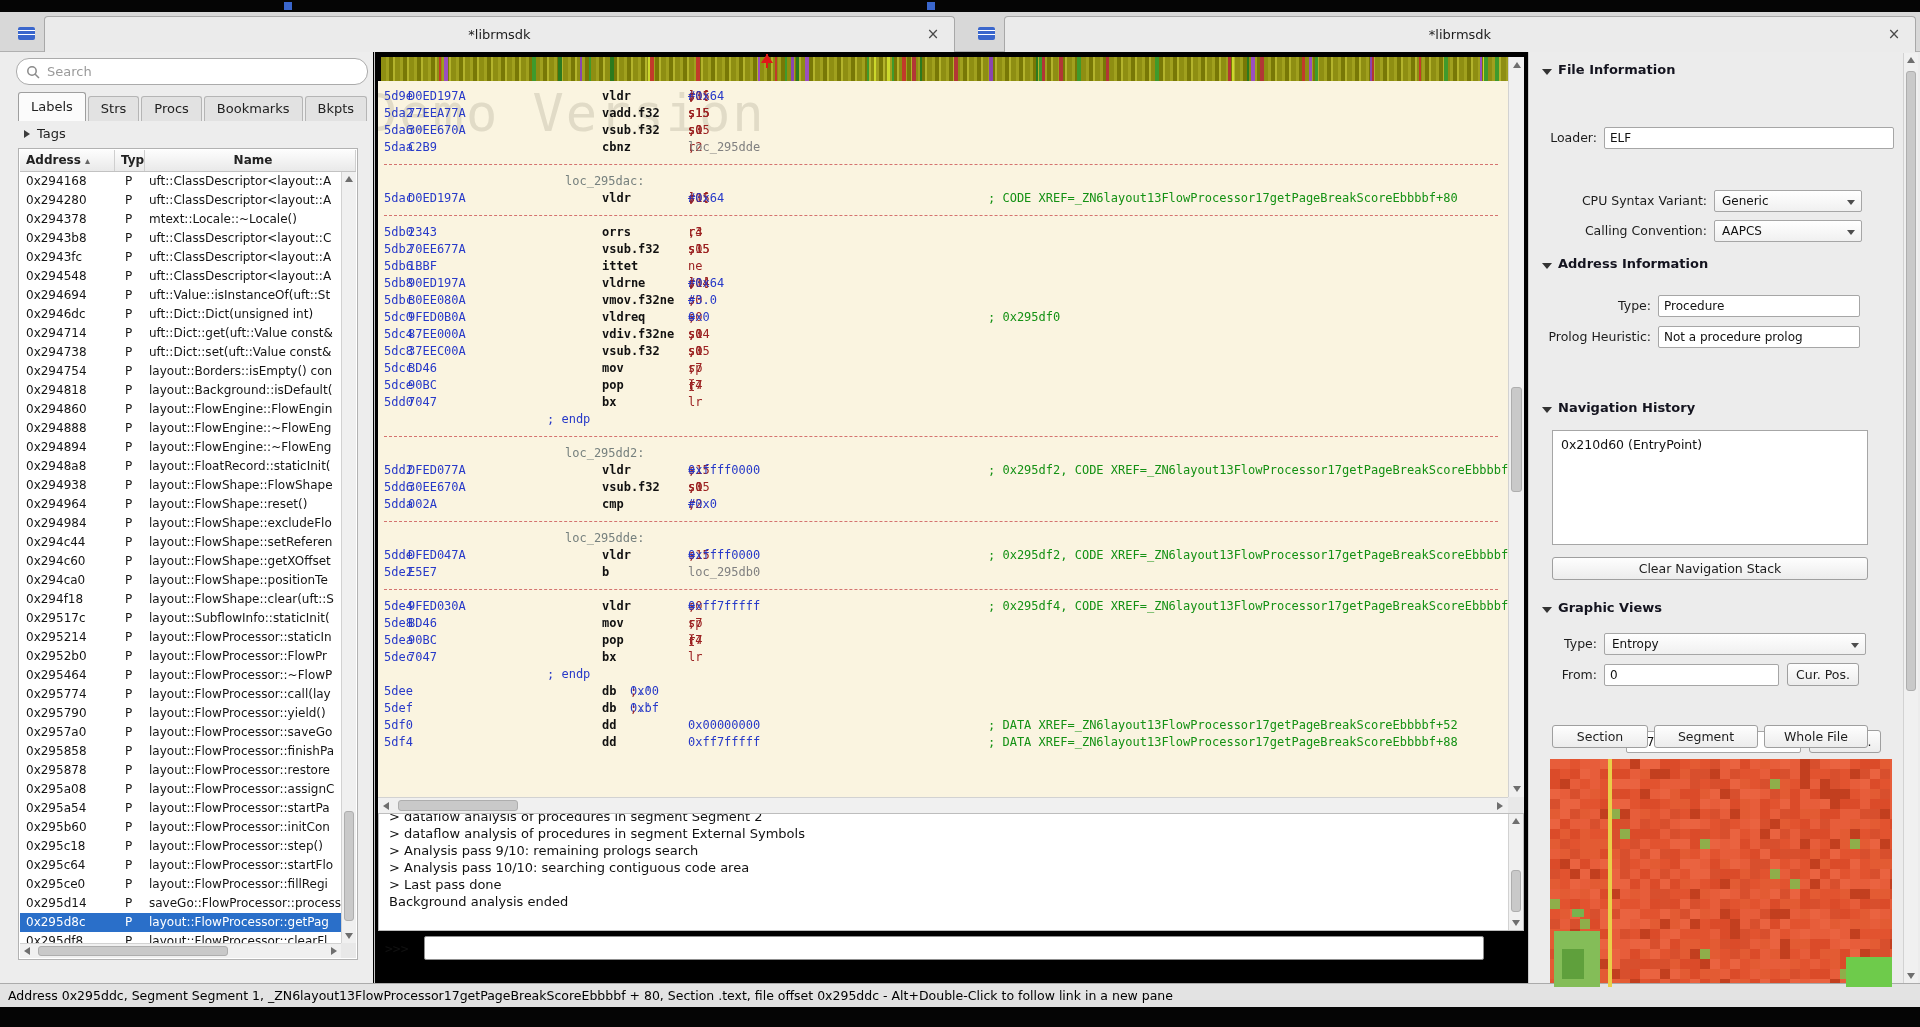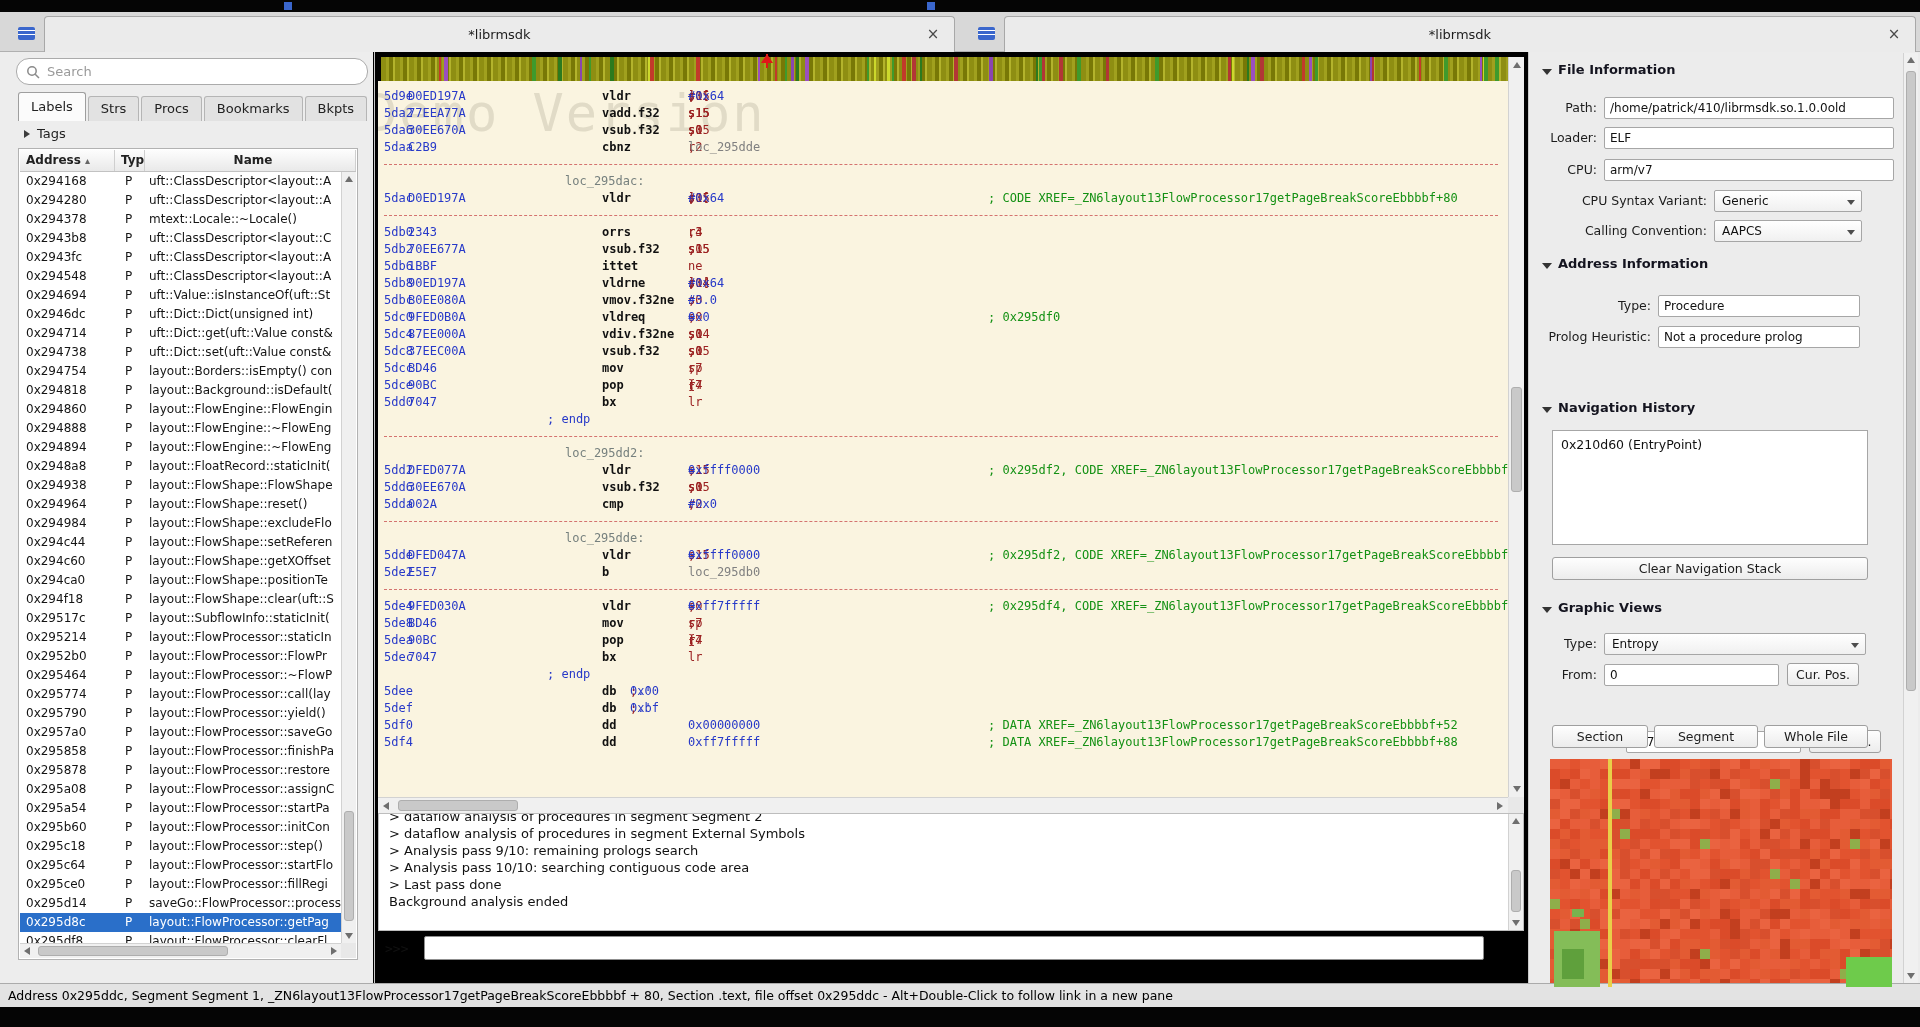--- a/index.html
+++ b/index.html
@@ -674,31 +674,23 @@
     <input value="" style="">
   </div>
 
   <div class="splitter" style="left:1528px;"></div>
 
   <div id="inspector"></div>
 
   <div class="ihdr" style="top:62px;">
     <span class="tri-dn"></span><span>File Information</span>
   </div>
-  <div class="irow" style="top:96px;">
-    <span class="ilabel" style="width:58px;">Path:</span>
-    <input class="ifield" style="flex: 1 1 auto;" value="/home/patrick/410/librmsdk.so.1.0.0old">
-  </div>
   <div class="irow" style="top:126px;">
     <span class="ilabel" style="width:58px;">Loader:</span>
     <input class="ifield" style="flex: 1 1 auto;" value="ELF">
-  </div>
-  <div class="irow" style="top:158px;">
-    <span class="ilabel" style="width:58px;">CPU:</span>
-    <input class="ifield" style="flex: 1 1 auto;" value="arm/v7">
   </div>
   <div class="irow" style="top:219px;">
     <span class="ilabel" style="width:168px;">Calling Convention:</span>
     <div class="combo" style="width:148px;">
       <span class="cval">AAPCS</span>
         <span class="carr"></span>
     </div>
   </div>
   <div class="irow" style="top:189px;">
     <span class="ilabel" style="width:168px;">CPU Syntax Variant:</span>

